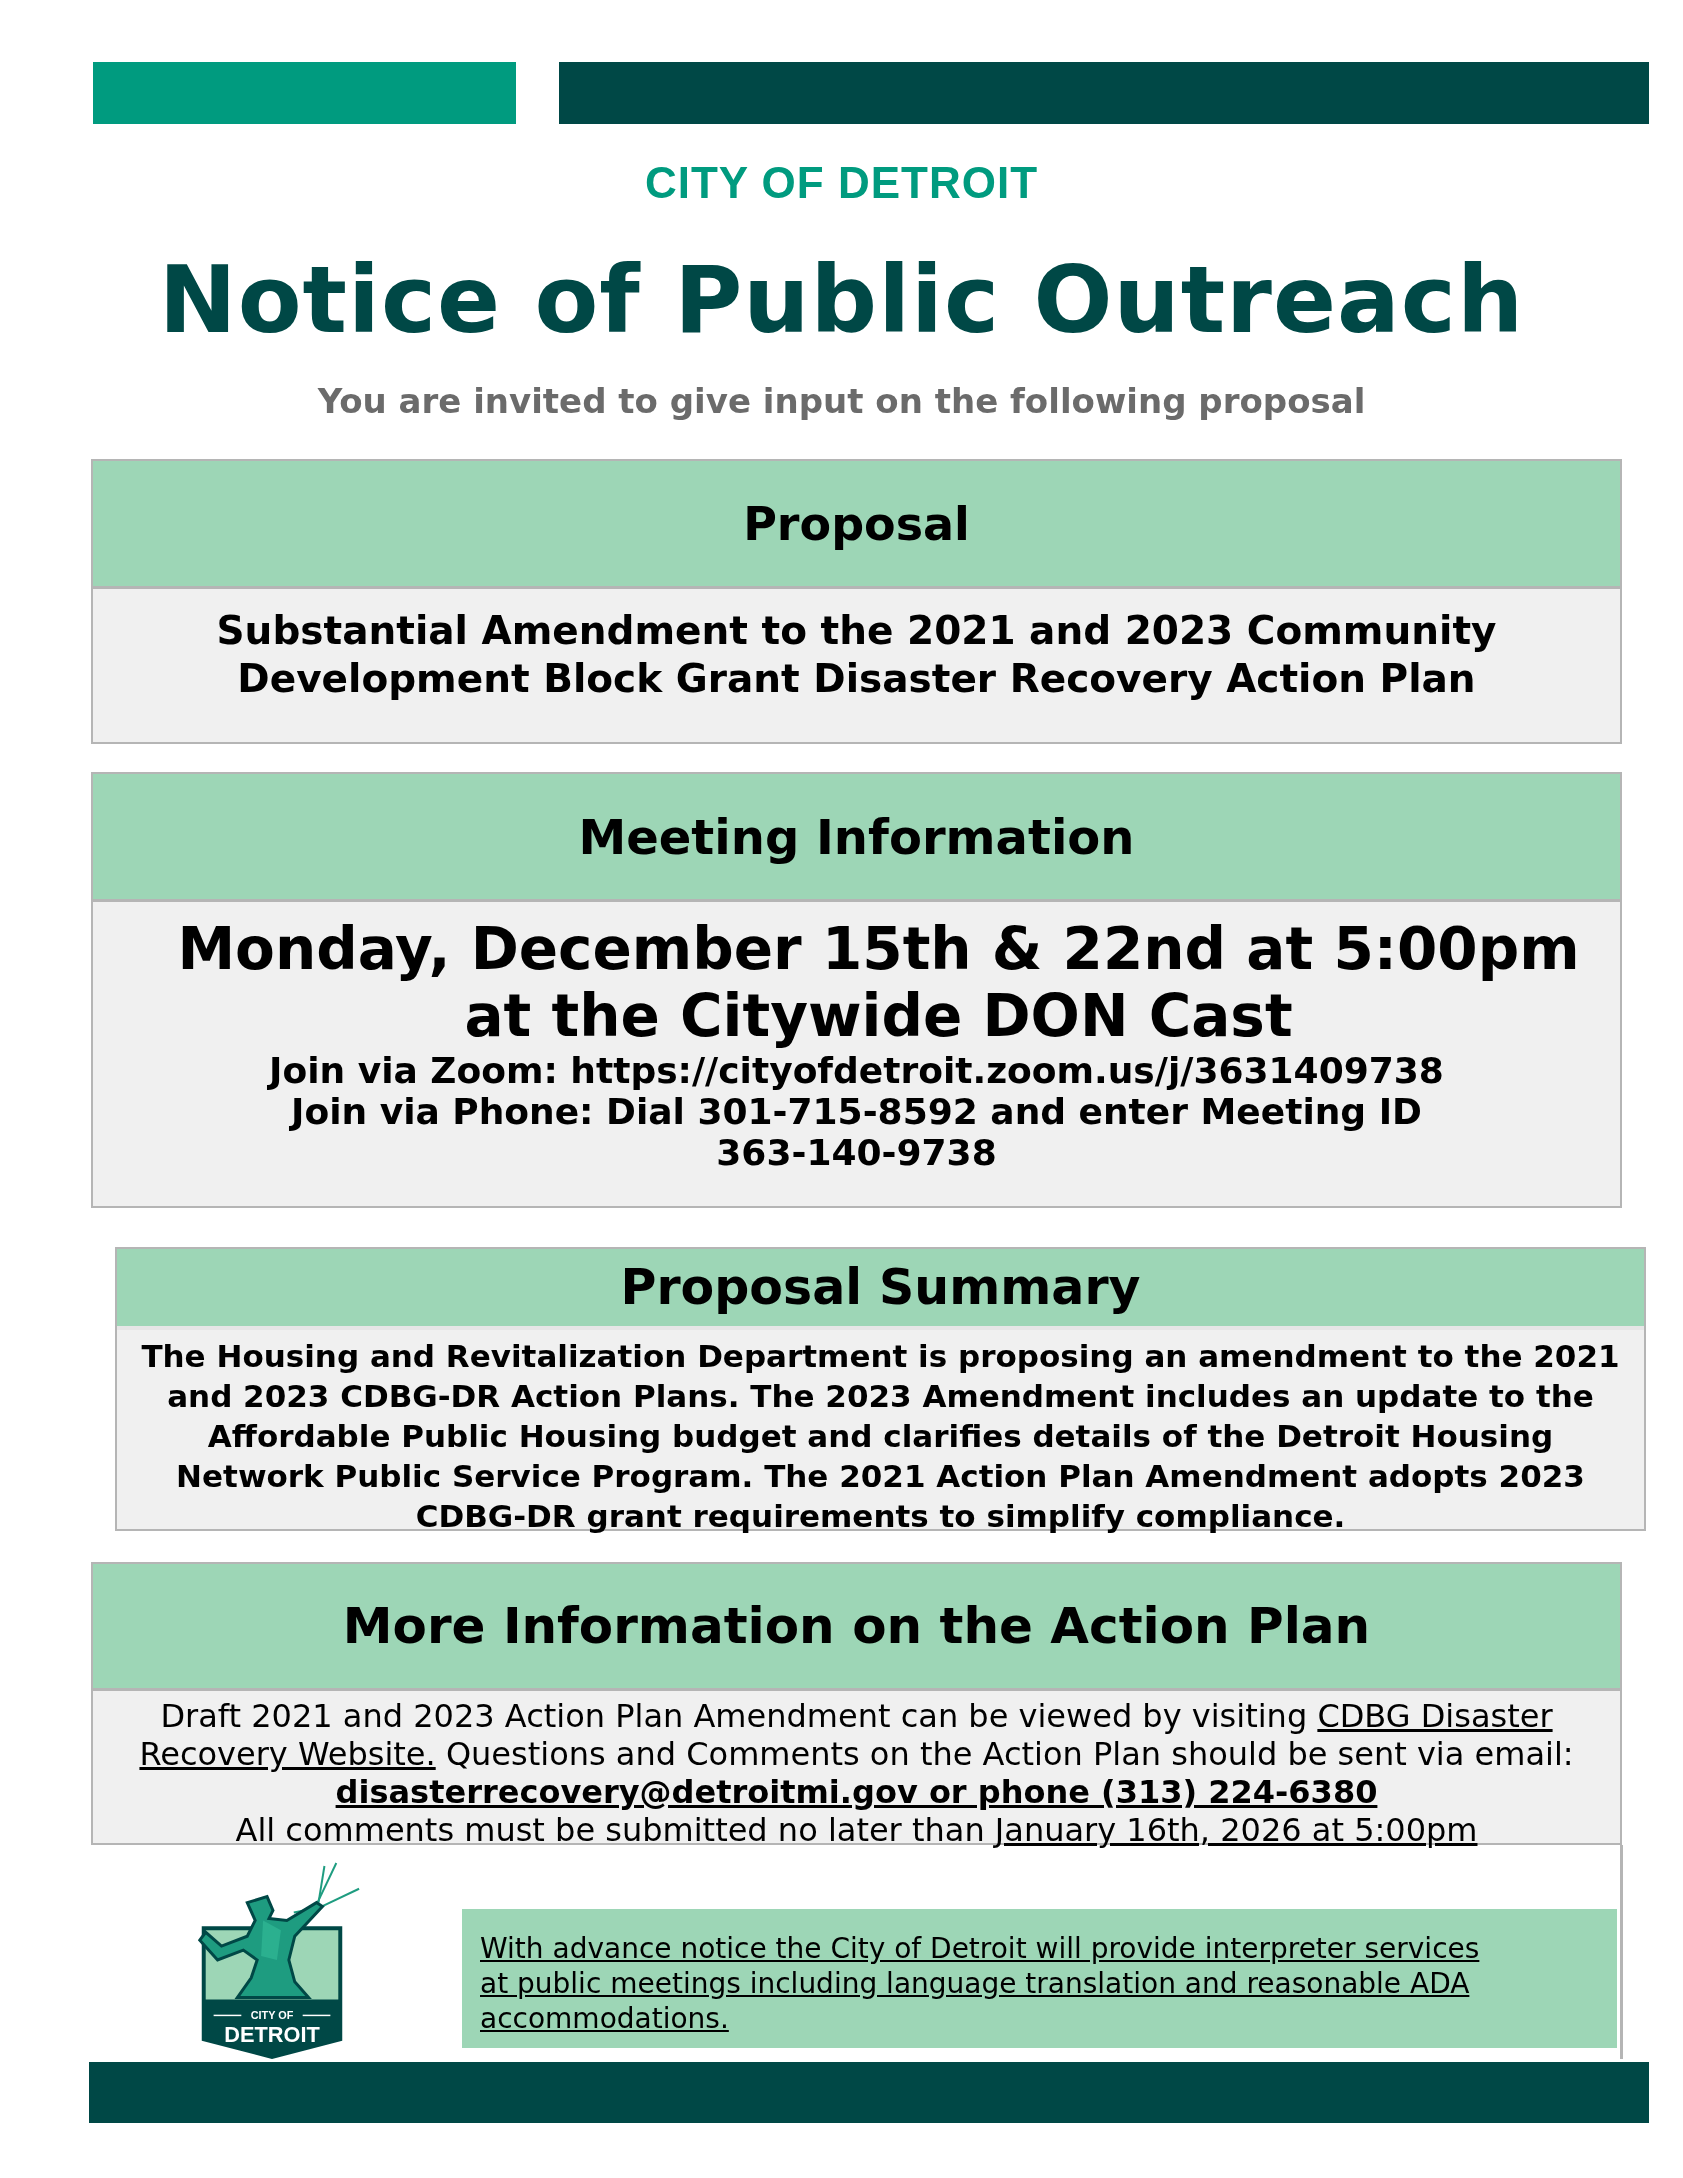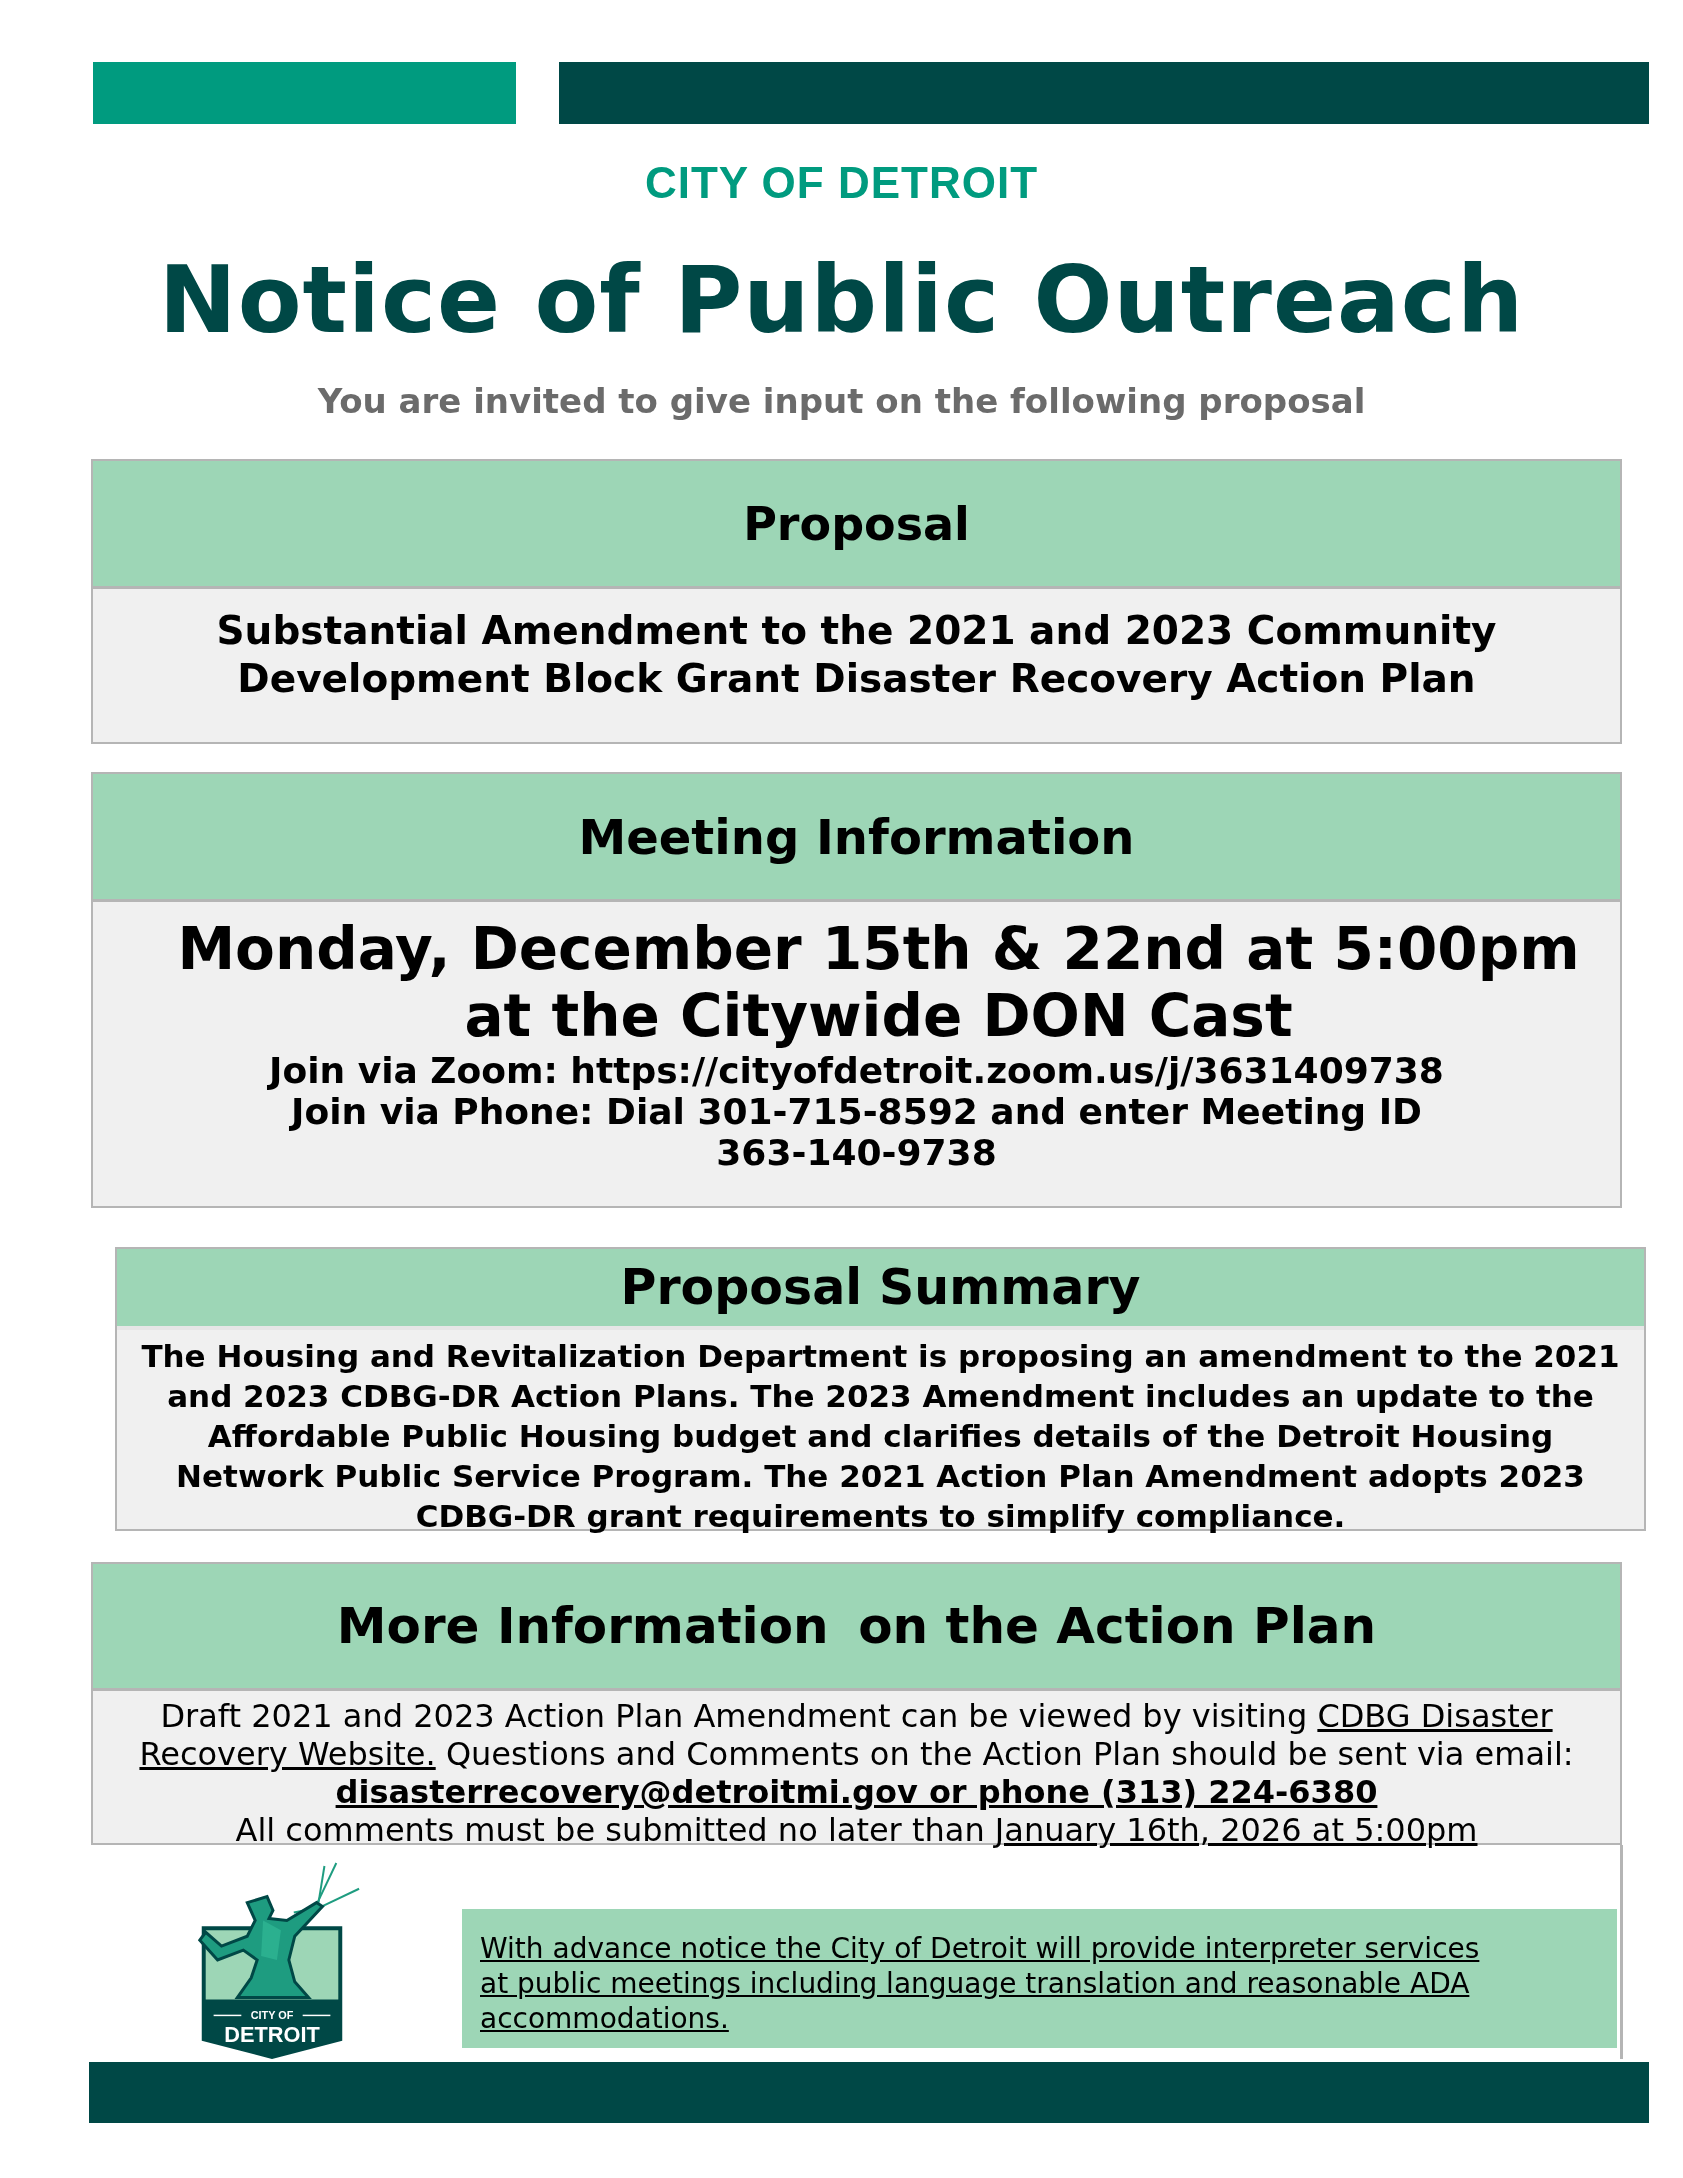--- a/index.html
+++ b/index.html
@@ -17,21 +17,21 @@
   #proposal .hdr { height:125px; font-size:46px; }
   #proposal .bodytxt { padding-top:18px; font-size:39px; line-height:48px; }
   #meeting { top:772px; height:436px; }
   #meeting .hdr { height:125px; font-size:48px; }
   #meeting .big { font-size:58px; line-height:67px; padding-top:14px;margin-left:44px; }
   #meeting .small { font-size:36px; line-height:41px; }
   #summary { top:1247px; height:284px;margin-left:24px; }
   #summary .hdr { height:77px; font-size:49px; border-bottom:4px solid #e6e6e6; }
   #summary .bodytxt { font-size:31px; line-height:40px; padding:6px 20px 0 20px; }
   #moreinfo { top:1562px; height:283px; }
-  #moreinfo .hdr { height:124px; font-size:50px;gap:6px; }
+  #moreinfo .hdr { height:124px; font-size:50px; }
   #moreinfo .bodytxt { font-weight:normal; font-size:32px; line-height:38px; padding-top:6px; }
   #moreinfo .bodytxt a { color:#000; text-decoration:underline; }
   #moreinfo .bold-line { font-weight:bold; text-decoration:underline; }
   .right-rule { left:1620px; top:1845px; width:3px; height:214px; background:#b5b5b5; }
   .logo { left:178px; top:1861px; width:188px; height:198px; }
   .ada { left:462px; top:1909px; width:1155px; height:139px; background:#9dd6b6; box-sizing:border-box; padding:22px 18px 0 18px; font-family:"DejaVu Sans", sans-serif; font-size:28px; line-height:35px; color:#000;text-decoration:underline; }
   .bar-bottom { left:89px; top:2062px; width:1560px; height:61px; background:#004846; }
 </style>
 </head>
 <body>

